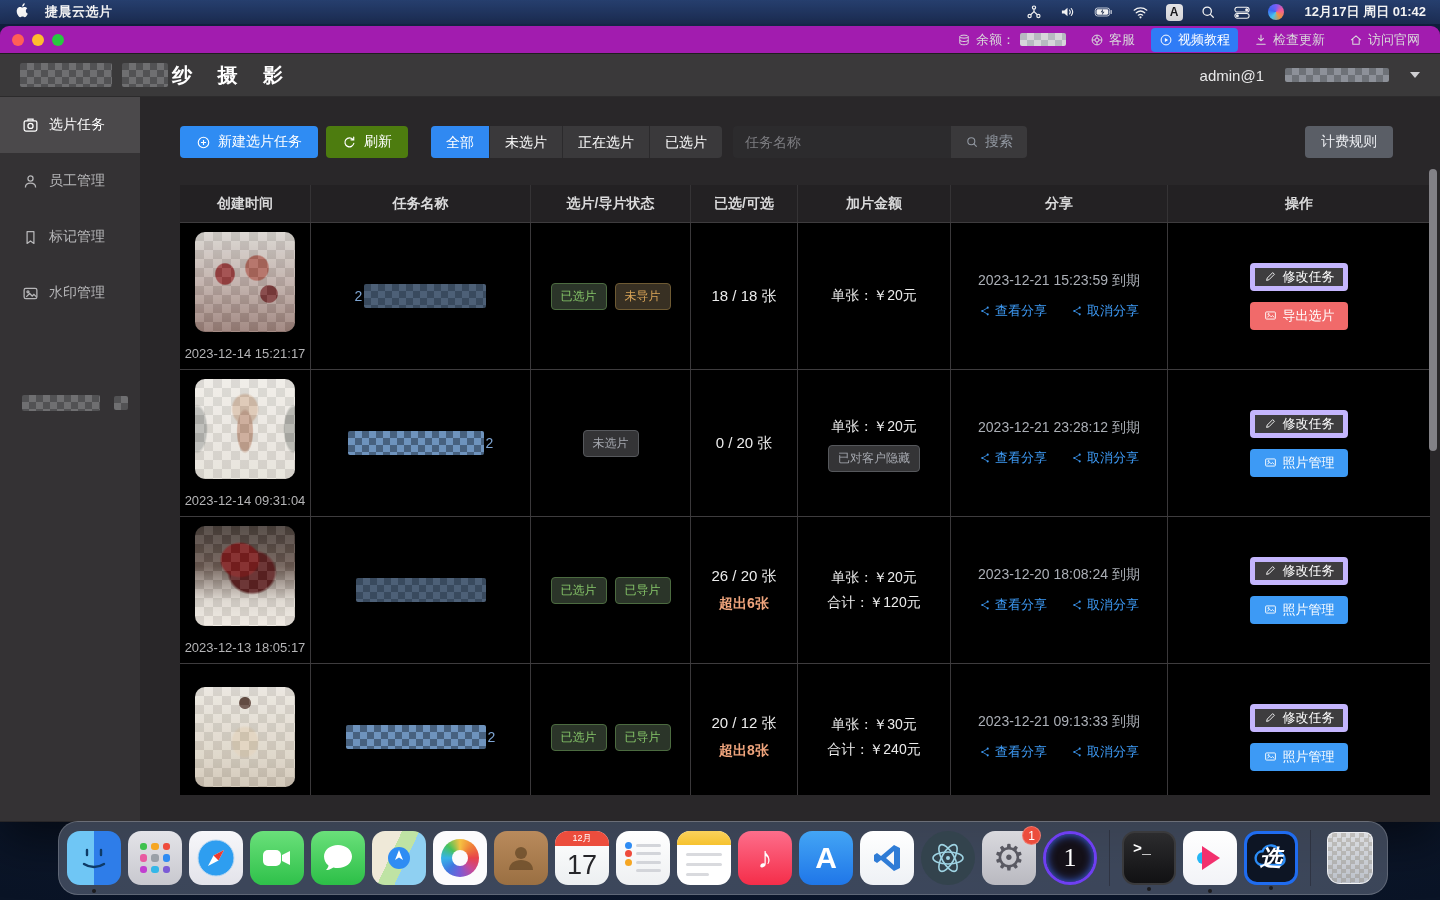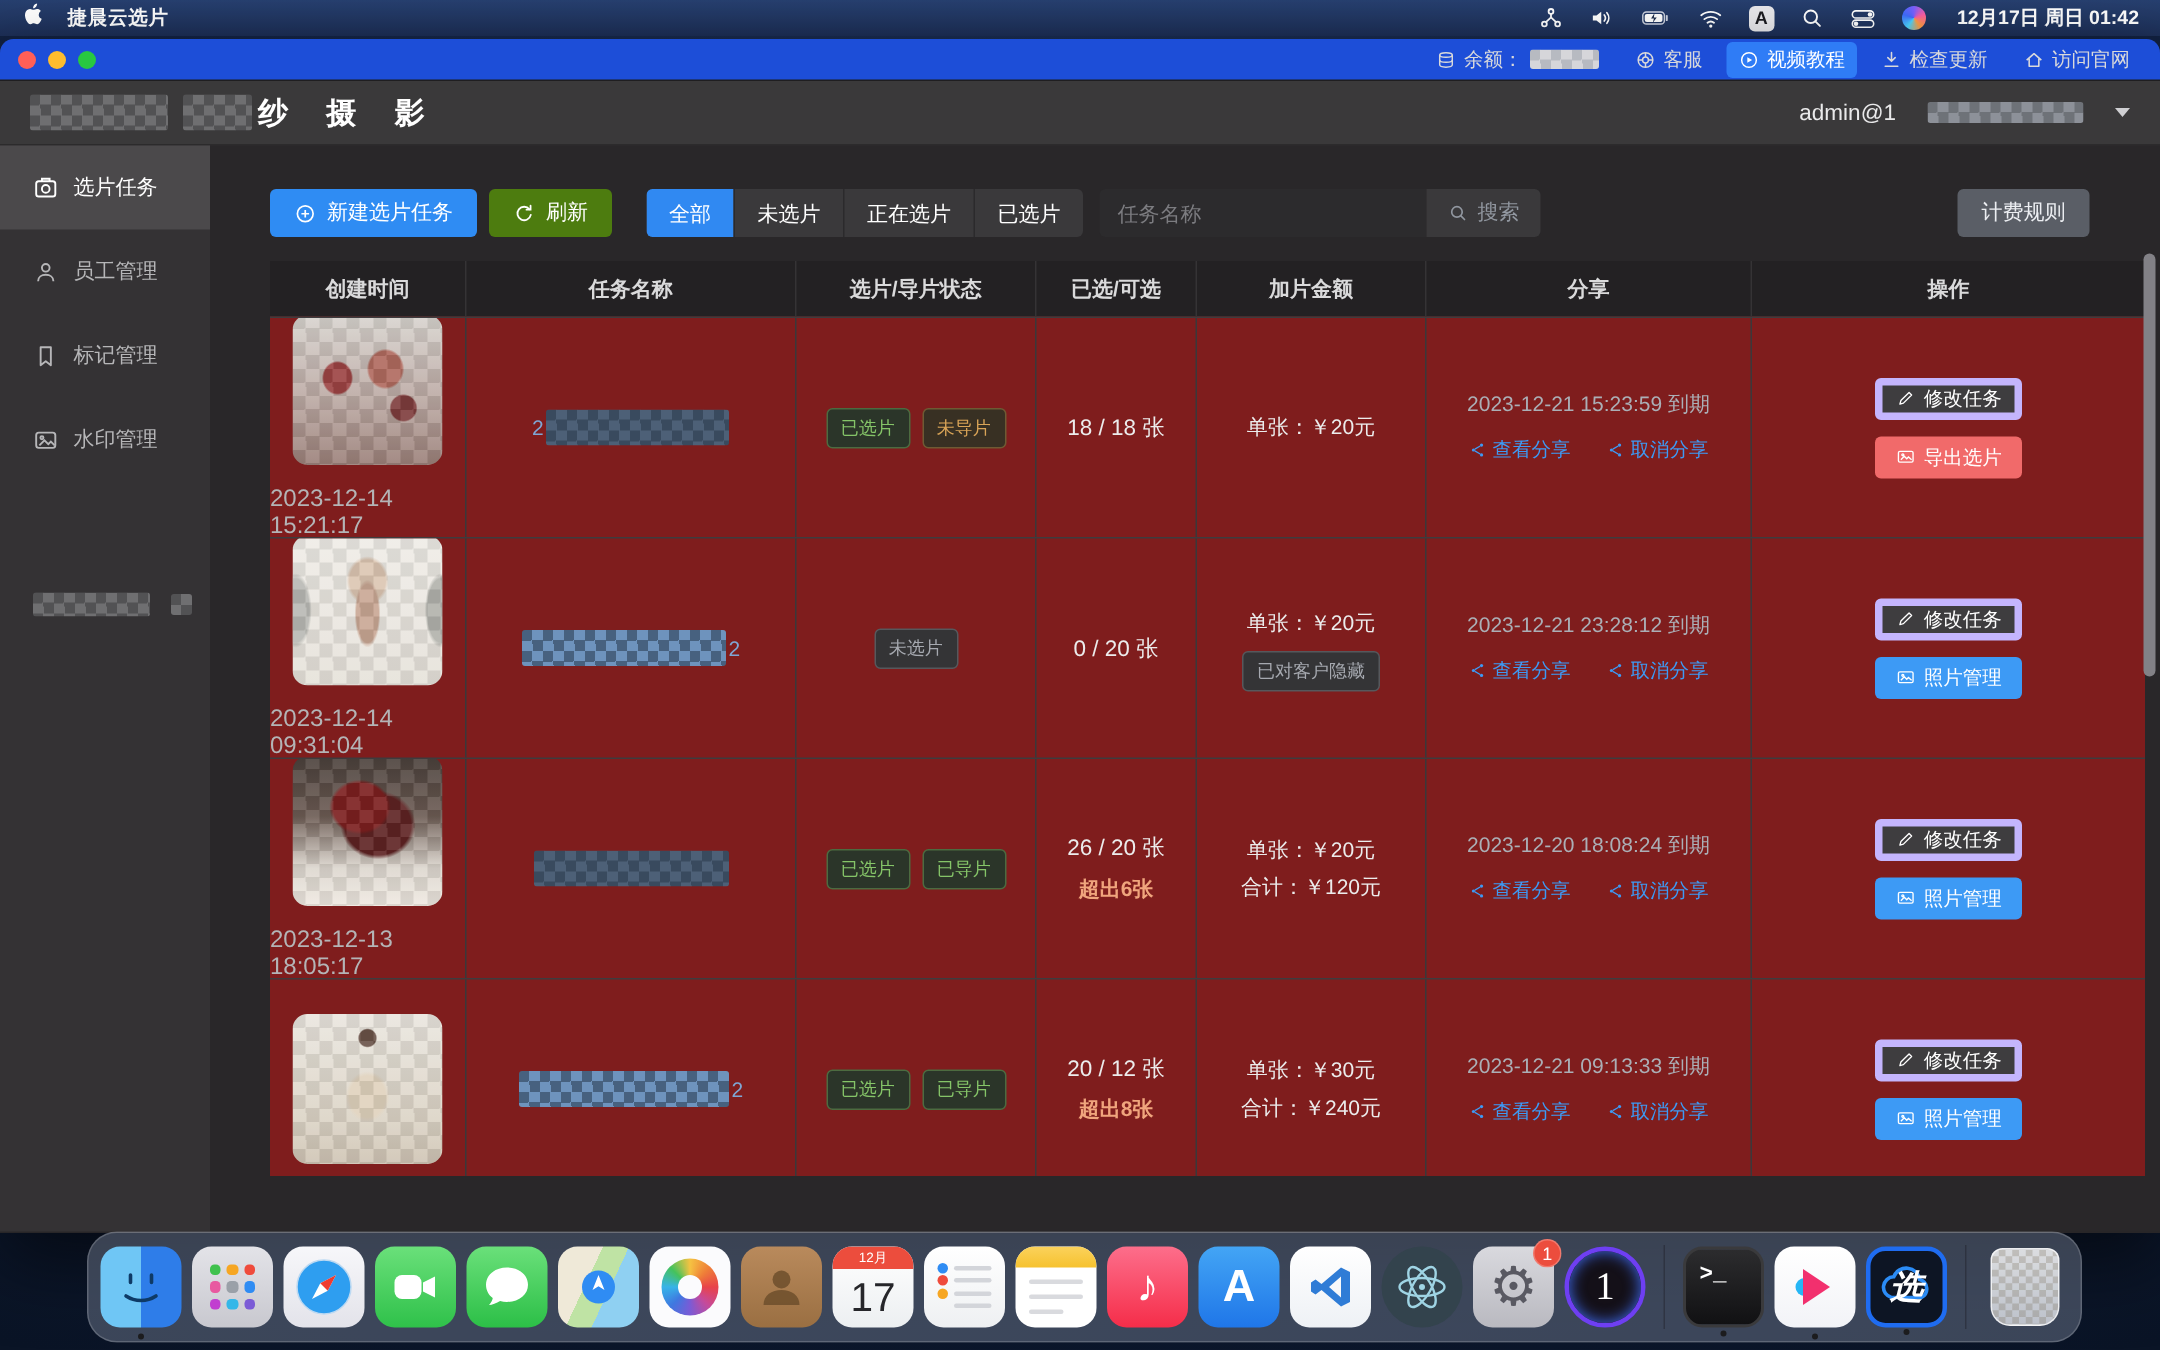--- a/index.html
+++ b/index.html
@@ -19,21 +19,21 @@
   .mb-clock { font-size:13px; font-weight:bold; margin-left:4px; white-space:nowrap; }
   .input-src { width:17px; height:17px; background:#e9e9ec; border-radius:4px; color:#1b1b1f;
                font-size:12px; font-weight:bold; display:flex; align-items:center; justify-content:center; }
   .siri { width:16px; height:16px; border-radius:50%;
           background:conic-gradient(#7b61ff,#ff5fa2,#ff9f43,#4cd4ff,#3f6cff,#7b61ff); filter:blur(.4px); }
 
   
   .window { position:absolute; top:26px; left:0; width:1440px; height:796px;
             background:#282628; border-radius:9px 9px 0 0; overflow:hidden;
             box-shadow:0 18px 50px rgba(0,0,0,.55); }
-  .titlebar { height:28px; background:#1d4ed8; display:flex; align-items:center; padding:0 12px;
+  .titlebar { height:28px; background:#a21caf; display:flex; align-items:center; padding:0 12px;
               border-bottom:1px solid #1f1e20; }
   .lights { display:flex; gap:8px; }
   .light { width:12px; height:12px; border-radius:50%; }
   .light.r { background:#ff5f57; } .light.y { background:#febc2e; } .light.g { background:#28c840; }
   .tb-right { margin-left:auto; display:flex; align-items:center; gap:8px; color:#d9d9db; font-size:13px; }
   .tb-item { display:flex; align-items:center; gap:5px; padding:3px 8px; border-radius:4px; cursor:default; }
   .tb-item svg { display:block; }
   .tb-item.video { background:#2f7cf6; color:#fff; }
   .px { background-image:repeating-conic-gradient(var(--c1) 0% 25%, var(--c2) 0% 50%);
         background-size:14px 14px; border-radius:2px; display:inline-block; }
@@ -74,22 +74,22 @@
   .tab.active { background:#3089f2; }
   .searchbox { display:flex; margin-left:11px; }
   .searchbox input { width:218px; height:32px; background:#2c2b2d; border:none; outline:none;
                      border-radius:4px 0 0 4px; padding:0 12px; color:#ddd; font-size:14px; }
   .searchbox input::placeholder { color:#7c7c80; }
   .search-btn { height:32px; padding:0 14px; background:#3a393b; border-radius:0 4px 4px 0;
                 display:flex; align-items:center; gap:6px; color:#939850; color:#9197a0; font-size:14px; cursor:default; }
   .btn-billing { margin-left:auto; background:#5a5e66; color:#eceef2; }
 
   
-  .table { position:absolute; top:77px; left:40px; width:1250px; height:610px; overflow:hidden;
-           background:#7f1d1d; }
+  .table { position:absolute; top:88px; left:40px; width:1250px; height:610px; overflow:hidden;
+           background:#000000; }
   .t-head, .t-row { display:grid; grid-template-columns:130px 220px 160px 107px 153px 217px 263px; }
   .t-head { height:37px; background:#232123; }
   .t-head > div { display:flex; align-items:center; justify-content:center; color:#dadadb;
                   font-size:14px; font-weight:bold; border-left:1px solid #353335; }
   .t-head > div:first-child { border-left:none; }
   .t-row { height:147px; border-top:1px solid #3e3c3e; }
   .t-row:first-of-type { border-top:none; }
   .cell { display:flex; flex-direction:column; align-items:center; justify-content:center;
           border-left:1px solid #3a383a; overflow:hidden; }
   .cell:first-child { border-left:none; }
@@ -109,21 +109,21 @@
       radial-gradient(20px 46px at 99% 50%, #b2b2ac 0 46%, transparent 54%),
       linear-gradient(180deg, #efece7, #e6e2da); }
   .thumb-2 { background:
       radial-gradient(36px 32px at 45% 34%, #7c1f1f 0 50%, transparent 57%),
       radial-gradient(44px 40px at 57% 46%, #5e2323 0 50%, transparent 57%),
       linear-gradient(180deg, #4a403b 0%, #6c5b53 40%, #ddd7cf 75%, #efe9e1); }
   .thumb-3 { background:
       radial-gradient(12px 12px at 50% 16%, #6a5248 0 46%, transparent 54%),
       radial-gradient(26px 30px at 50% 55%, #e0d2bd 0 46%, transparent 56%),
       linear-gradient(180deg, #eae6df, #dcd4c6 70%, #cfc4b4); }
-  .ctime { margin-top:14px; font-size:16px; color:#b4b4b6; }
+  .ctime { margin-top:14px; font-size:13px; color:#b4b4b6; }
   .namewrap { display:flex; align-items:center; gap:2px; color:#7fa6d4; font-size:14px; }
   .badges { display:flex; gap:8px; }
   .badge { display:inline-block; padding:4px 9px; border-radius:4px; font-size:12px; border:1px solid; white-space:nowrap; }
   .badge.green { color:#85c468; border-color:#4c6b40; background:#2b3529; }
   .badge.orange { color:#d9a457; border-color:#6e5a33; background:#383023; }
   .badge.gray { color:#a6a9b0; border-color:#56585c; background:#343436; }
   .count { font-size:15px; color:#ececec; }
   .over { margin-top:9px; font-size:14px; font-weight:bold; color:#f0a57d; }
   .price { font-size:14px; color:#ececec; line-height:1.8; text-align:center; }
   .hidden-badge { margin-top:6px; }

